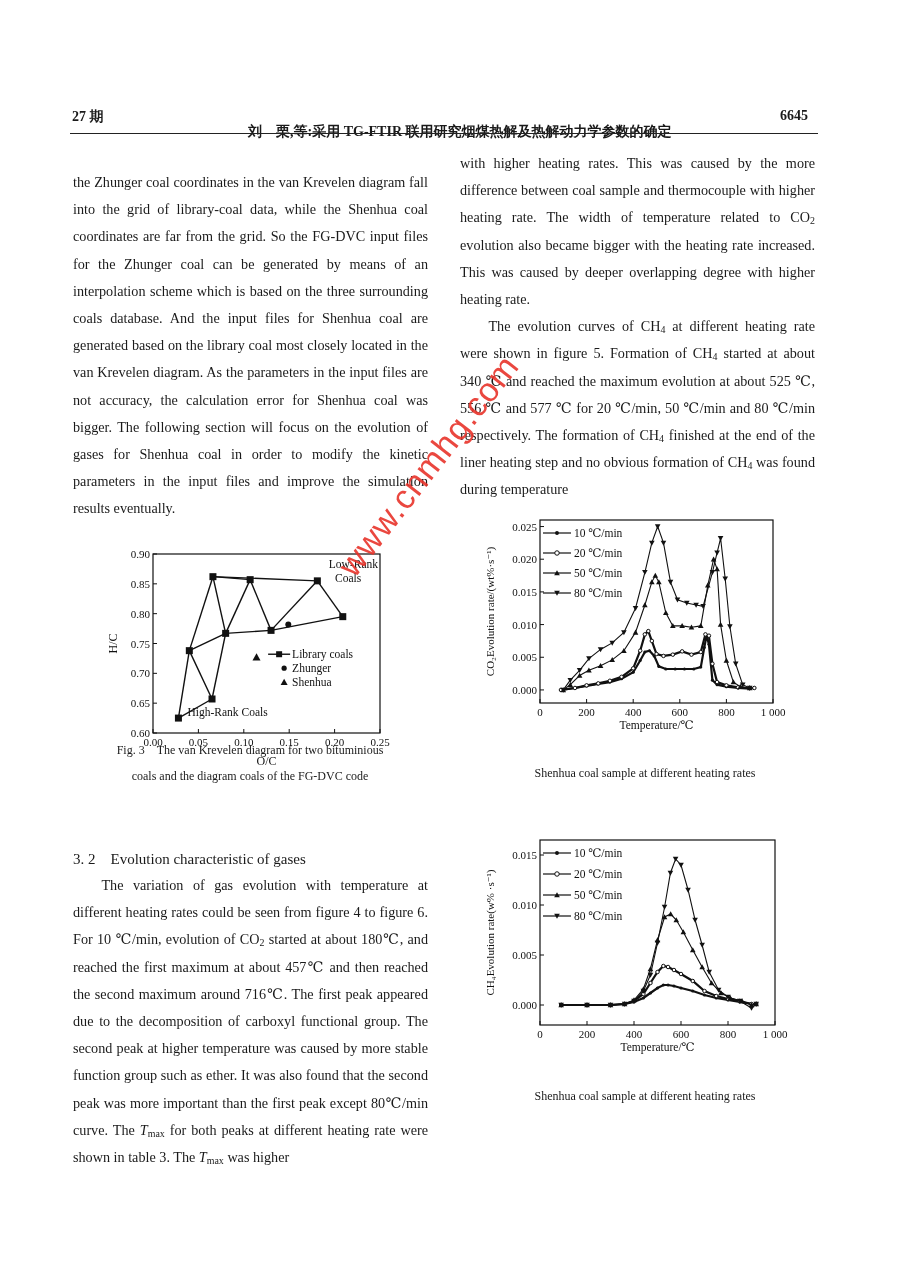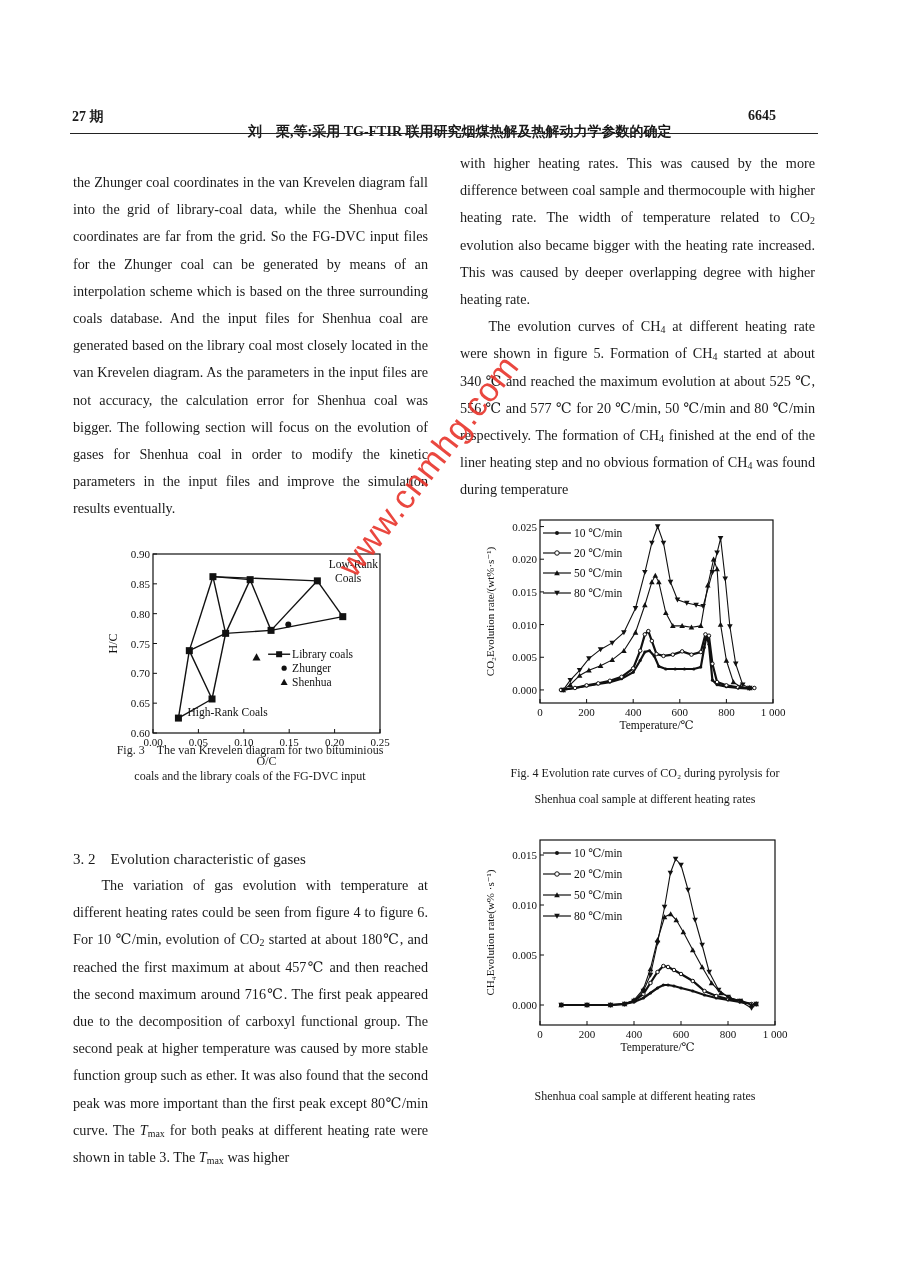--- a/index.html
+++ b/index.html
@@ -17,21 +17,21 @@
         font-family:"Liberation Sans",sans-serif; transform:rotate(-52deg);
         transform-origin:left top; opacity:0.9; letter-spacing:1px; white-space:nowrap; }
   sub { font-size:0.7em; vertical-align:-0.25em; line-height:0; }
   i.t { font-style:italic; }
 </style>
 </head>
 <body>
 
 <div class="hdr" style="left:72px;">27 期</div>
 <div class="hdr" style="left:248px;margin-top:15px;">刘　栗,等:采用 TG-FTIR 联用研究烟煤热解及热解动力学参数的确定</div>
-<div class="hdr" style="left:748px;">6645</div>
+<div class="hdr" style="left:780px;">6645</div>
 <div class="rule"></div>
 
 <div class="para" style="left:73px; top:150px; width:355px;margin-top:19px;">
   <p>the Zhunger coal coordinates in the van Krevelen diagram fall into the grid of library-coal data, while the Shenhua coal coordinates are far from the grid. So the FG-DVC input files for the Zhunger coal can be generated by means of an interpolation scheme which is based on the three surrounding coals database. And the input files for Shenhua coal are generated based on the library coal most closely located in the van Krevelen diagram. As the parameters in the input files are not accuracy, the calculation error for Shenhua coal was bigger. The following section will focus on the evolution of gases for Shenhua coal in order to modify the kinetic parameters in the input files and improve the simulation results eventually.</p>
 </div>
 
 <svg style="position:absolute; left:95px; top:540px;" width="310" height="235" id="fig3">
     <rect x="58" y="14" width="227" height="179" fill="none" stroke="#111" stroke-width="1.2"></rect>
     <line x1="58" y1="193" x2="58" y2="189" stroke="#111"></line>
     <text x="58" y="206" font-size="11" text-anchor="middle">0.00</text>
@@ -93,21 +93,21 @@
     <line x1="173.12" y1="114.22333333333334" x2="195.12" y2="114.22333333333334" stroke="#111" stroke-width="1.4"></line>
     <rect x="181.12" y="111.22333333333334" width="6" height="6" fill="#111"></rect>
     <text x="197.12" y="118.22333333333334" font-size="11.5">Library coals</text>
     <circle cx="189.12" cy="128.22333333333336" r="2.6" fill="#111"></circle>
     <text x="197.12" y="132.22333333333336" font-size="11.5">Zhunger</text>
     <path d="M189.12,138.72333333333336 L192.62,145.02333333333337 L185.62,145.02333333333337 Z" fill="#111"></path>
     <text x="197.12" y="146.22333333333336" font-size="11.5">Shenhua</text>
   </svg>
 <div class="cap" style="left:70px; top:737px; width:360px;">
   <div>Fig. 3　The van Krevelen diagram for two bituminious</div>
-  <div>coals and the library coals of the FG-DVC input</div>
+  <div>coals and the diagram coals of the FG-DVC code</div>
 </div>
 
 <div class="sec" style="left:73px; top:850px;">3. 2　Evolution characteristic of gases</div>
 
 <div class="para" style="left:73px; top:872px; width:355px;">
   <p class="indent"><span>The variation of gas evolution with temperature at different heating rates could be seen from figure 4 to figure 6. For 10 ℃/min, evolution of CO</span><sub>2</sub><span> started at about 180℃, and reached the first maximum at about 457℃ and then reached the second maximum around 716℃. The first peak appeared due to the decomposition of carboxyl functional group. The second peak at higher temperature was caused by more stable function group such as ether. It was also found that the second peak was more important than the first peak except 80℃/min curve. The </span><i class="t">T</i><sub>max</sub><span> for both peaks at different heating rate were shown in table 3. The </span><i class="t">T</i><sub>max</sub><span> was higher</span></p>
 </div>
 
 <div class="para" style="left:460px; top:150px; width:355px;">
   <p><span>with higher heating rates. This was caused by the more difference between coal sample and thermocouple with higher heating rate. The width of temperature related to CO</span><sub>2</sub><span> evolution also became bigger with the heating rate increased. This was caused by deeper overlapping degree with higher heating rate.</span></p>
@@ -254,21 +254,20 @@
     <path d="M245.235,66.62142857142854 L248.03500000000003,61.58142857142854 L242.435,61.58142857142854 Z" fill="#111"></path>
     <path d="M249.89499999999998,114.33214285714284 L252.695,109.29214285714285 L247.09499999999997,109.29214285714285 Z" fill="#111"></path>
     <path d="M255.72,151.5857142857143 L258.52,146.54571428571427 L252.92,146.54571428571427 Z" fill="#111"></path>
     <path d="M262.71000000000004,172.5 L265.51000000000005,167.45999999999998 L259.91,167.45999999999998 Z" fill="#111"></path>
     <path d="M269.70000000000005,175.76785714285714 L272.50000000000006,170.72785714285712 L266.90000000000003,170.72785714285712 Z" fill="#111"></path>
     <line x1="63" y1="78" x2="91" y2="78" stroke="#111" stroke-width="1.2"></line>
     <path d="M77,80.8 L79.8,75.76 L74.2,75.76 Z" fill="#111"></path>
     <text x="94" y="82" font-size="11.5">80 ℃/min</text>
   </svg>
 <div class="cap" style="left:465px; top:760px; width:360px;">
-  <div>Fig. 4 Evolution rate curves of CO₂ during pyrolysis for</div>
   <div>Shenhua coal sample at different heating rates</div>
 </div>
 
 <svg style="position:absolute; left:480px; top:835px;" width="320" height="230" id="fig5">
     <rect x="60" y="5" width="235" height="185" fill="none" stroke="#111" stroke-width="1.2"></rect>
     <line x1="60" y1="190" x2="60" y2="186" stroke="#111"></line>
     <text x="60" y="203" font-size="11" text-anchor="middle">0</text>
     <line x1="107" y1="190" x2="107" y2="186" stroke="#111"></line>
     <text x="107" y="203" font-size="11" text-anchor="middle">200</text>
     <line x1="154" y1="190" x2="154" y2="186" stroke="#111"></line>

